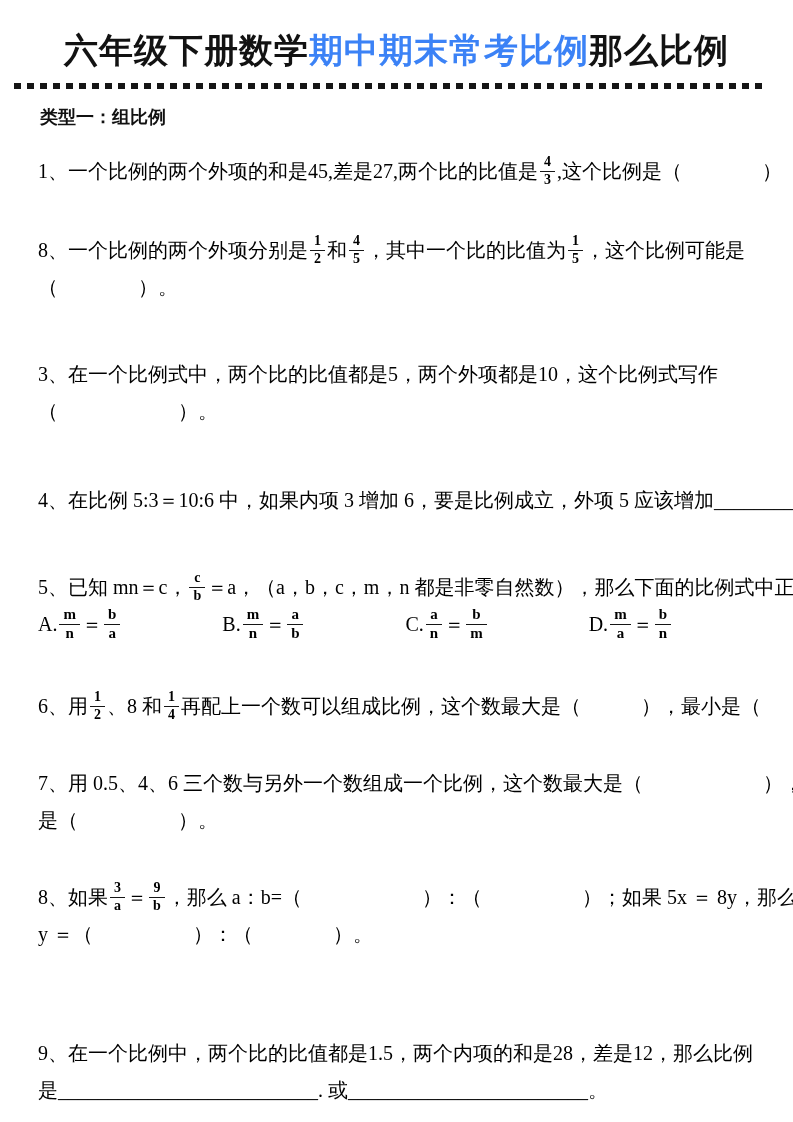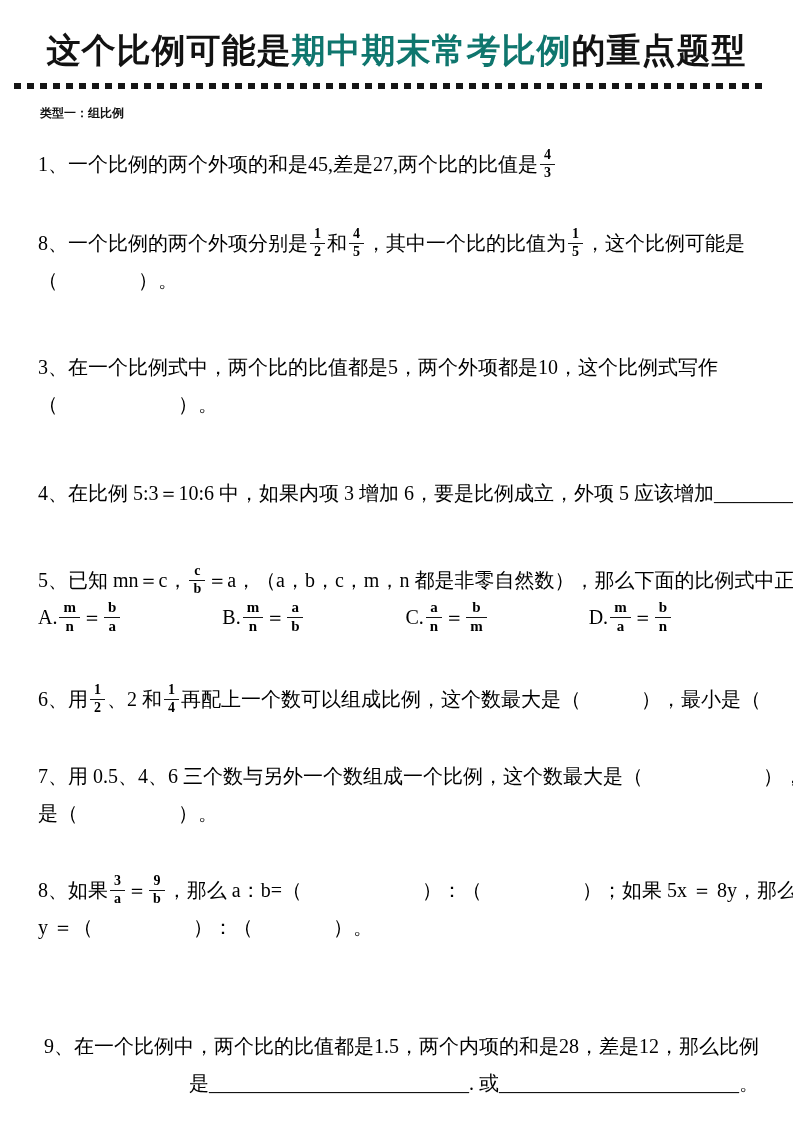--- a/index.html
+++ b/index.html
@@ -34,38 +34,38 @@
   .dotted-divider {
     width: 748px;
     height: 6px;
     margin: 9px auto 0 14px;
     background: repeating-linear-gradient(to right, #161616 0px, #161616 7px, transparent 7px, transparent 13px);
   }
   .section-heading {
     margin: 16px 0 0 40px;
     font-family: Liberation Sans, sans-serif;
     font-weight: 700;
-    font-size: 12px;
+    font-size: 18px;
     color: #111;
   }
   .questions {
     margin: 0 34px 0 38px;
     font-size: 20px;
     color: #000000;
   }
   .question { margin-top: 44px; }
   .question:nth-child(1) { margin-top: 24px; }
   .question:nth-child(2) { margin-top: 42px; }
   .question:nth-child(3) { margin-top: 50px; }
   .question:nth-child(4) { margin-top: 52px; }
   .question:nth-child(5) { margin-top: 50px; }
   .question:nth-child(6) { }
   .question:nth-child(7) { margin-top: 40px; }
   .question:nth-child(8) { margin-top: 40px; }
-  .question:nth-child(9) { margin-top: 82px; text-align: right; }
+  .question:nth-child(9) { margin-top: 82px; }
   .line {
     display: block;
     line-height: 37px;
     min-height: 37px;
     white-space: nowrap;
   }
   .frac {
     display: inline-block;
     vertical-align: middle;
     text-align: center;
@@ -86,48 +86,48 @@
     padding: 1px 4px 0 4px;
   }
   .opts .frac { font-size: 15px; }
 </style>
 </head>
 <body>
 
 <div class="page">
 
   <div class="title">
-    <span>这个比例可能是</span><span class="hl" style="color: #0f766e;">期中期末常考比例</span><span>的重点题型</span>
+    <span>六年级下册数学</span><span class="hl" style="color: #3b82f6;">期中期末常考比例</span><span>那么比例</span>
   </div>
 
   <div class="dotted-divider"></div>
 
   <div class="section-heading">类型一：组比例</div>
 
   <div class="questions">
       <div class="question">
-        <div class="line"><span>1、一个比例的两个外项的和是45,差是27,两个比的比值是</span><span class="frac"><span class="num">4</span><span class="den">3</span></span></div>
+        <div class="line"><span>1、一个比例的两个外项的和是45,差是27,两个比的比值是</span><span class="frac"><span class="num">4</span><span class="den">3</span></span><span>,这个比例是（　　　　）</span></div>
       </div>
       <div class="question">
         <div class="line"><span>8、一个比例的两个外项分别是</span><span class="frac"><span class="num">1</span><span class="den">2</span></span><span>和</span><span class="frac"><span class="num">4</span><span class="den">5</span></span><span>，其中一个比的比值为</span><span class="frac"><span class="num">1</span><span class="den">5</span></span><span>，这个比例可能是</span></div>
         <div class="line"><span>（　　　　）。</span></div>
       </div>
       <div class="question">
         <div class="line"><span>3、在一个比例式中，两个比的比值都是5，两个外项都是10，这个比例式写作</span></div>
         <div class="line"><span>（　　　　　　）。</span></div>
       </div>
       <div class="question">
         <div class="line"><span>4、在比例 5:3＝10:6 中，如果内项 3 增加 6，要是比例成立，外项 5 应该增加________。</span></div>
       </div>
       <div class="question">
         <div class="line"><span>5、已知 mn＝c，</span><span class="frac"><span class="num">c</span><span class="den">b</span></span><span>＝a，（a，b，c，m，n 都是非零自然数），那么下面的比例式中正确的是</span></div>
         <div class="line opts"><span>A.</span><span class="frac"><span class="num">m</span><span class="den">n</span></span><span>＝</span><span class="frac"><span class="num">b</span><span class="den">a</span></span><span>　　　　　B.</span><span class="frac"><span class="num">m</span><span class="den">n</span></span><span>＝</span><span class="frac"><span class="num">a</span><span class="den">b</span></span><span>　　　　　C.</span><span class="frac"><span class="num">a</span><span class="den">n</span></span><span>＝</span><span class="frac"><span class="num">b</span><span class="den">m</span></span><span>　　　　　D.</span><span class="frac"><span class="num">m</span><span class="den">a</span></span><span>＝</span><span class="frac"><span class="num">b</span><span class="den">n</span></span></div>
       </div>
       <div class="question">
-        <div class="line"><span>6、用</span><span class="frac"><span class="num">1</span><span class="den">2</span></span><span>、2 和</span><span class="frac"><span class="num">1</span><span class="den">4</span></span><span>再配上一个数可以组成比例，这个数最大是（　　　），最小是（　　　）。</span></div>
+        <div class="line"><span>6、用</span><span class="frac"><span class="num">1</span><span class="den">2</span></span><span>、8 和</span><span class="frac"><span class="num">1</span><span class="den">4</span></span><span>再配上一个数可以组成比例，这个数最大是（　　　），最小是（　　　）。</span></div>
       </div>
       <div class="question">
         <div class="line"><span>7、用 0.5、4、6 三个数与另外一个数组成一个比例，这个数最大是（　　　　　　），最小</span></div>
         <div class="line"><span>是（　　　　　）。</span></div>
       </div>
       <div class="question">
         <div class="line"><span>8、如果</span><span class="frac"><span class="num">3</span><span class="den">a</span></span><span>＝</span><span class="frac"><span class="num">9</span><span class="den">b</span></span><span>，那么 a：b=（　　　　　　）：（　　　　　）；如果 5x ＝ 8y，那么 x：</span></div>
         <div class="line"><span>y ＝（　　　　　）：（　　　　）。</span></div>
       </div>
       <div class="question">

